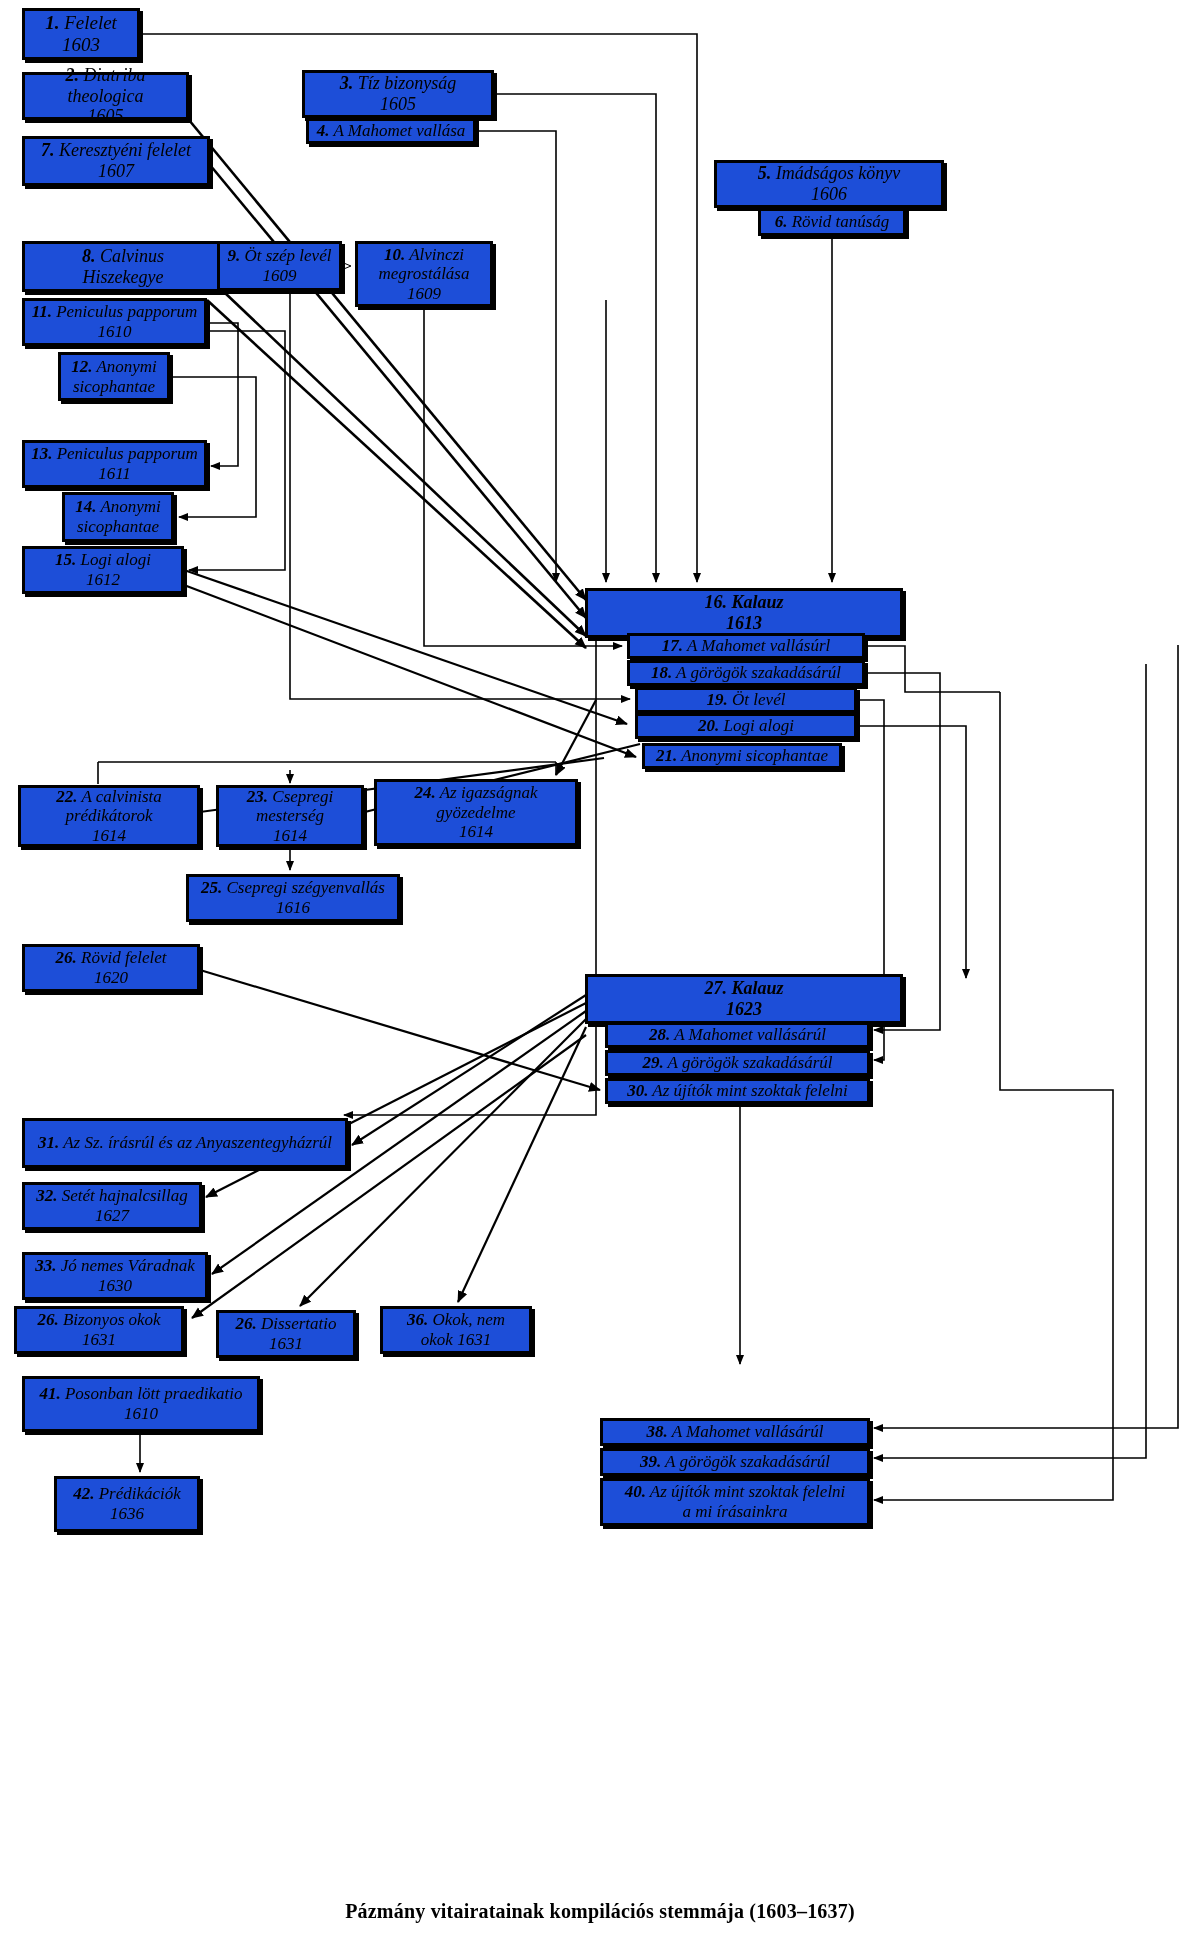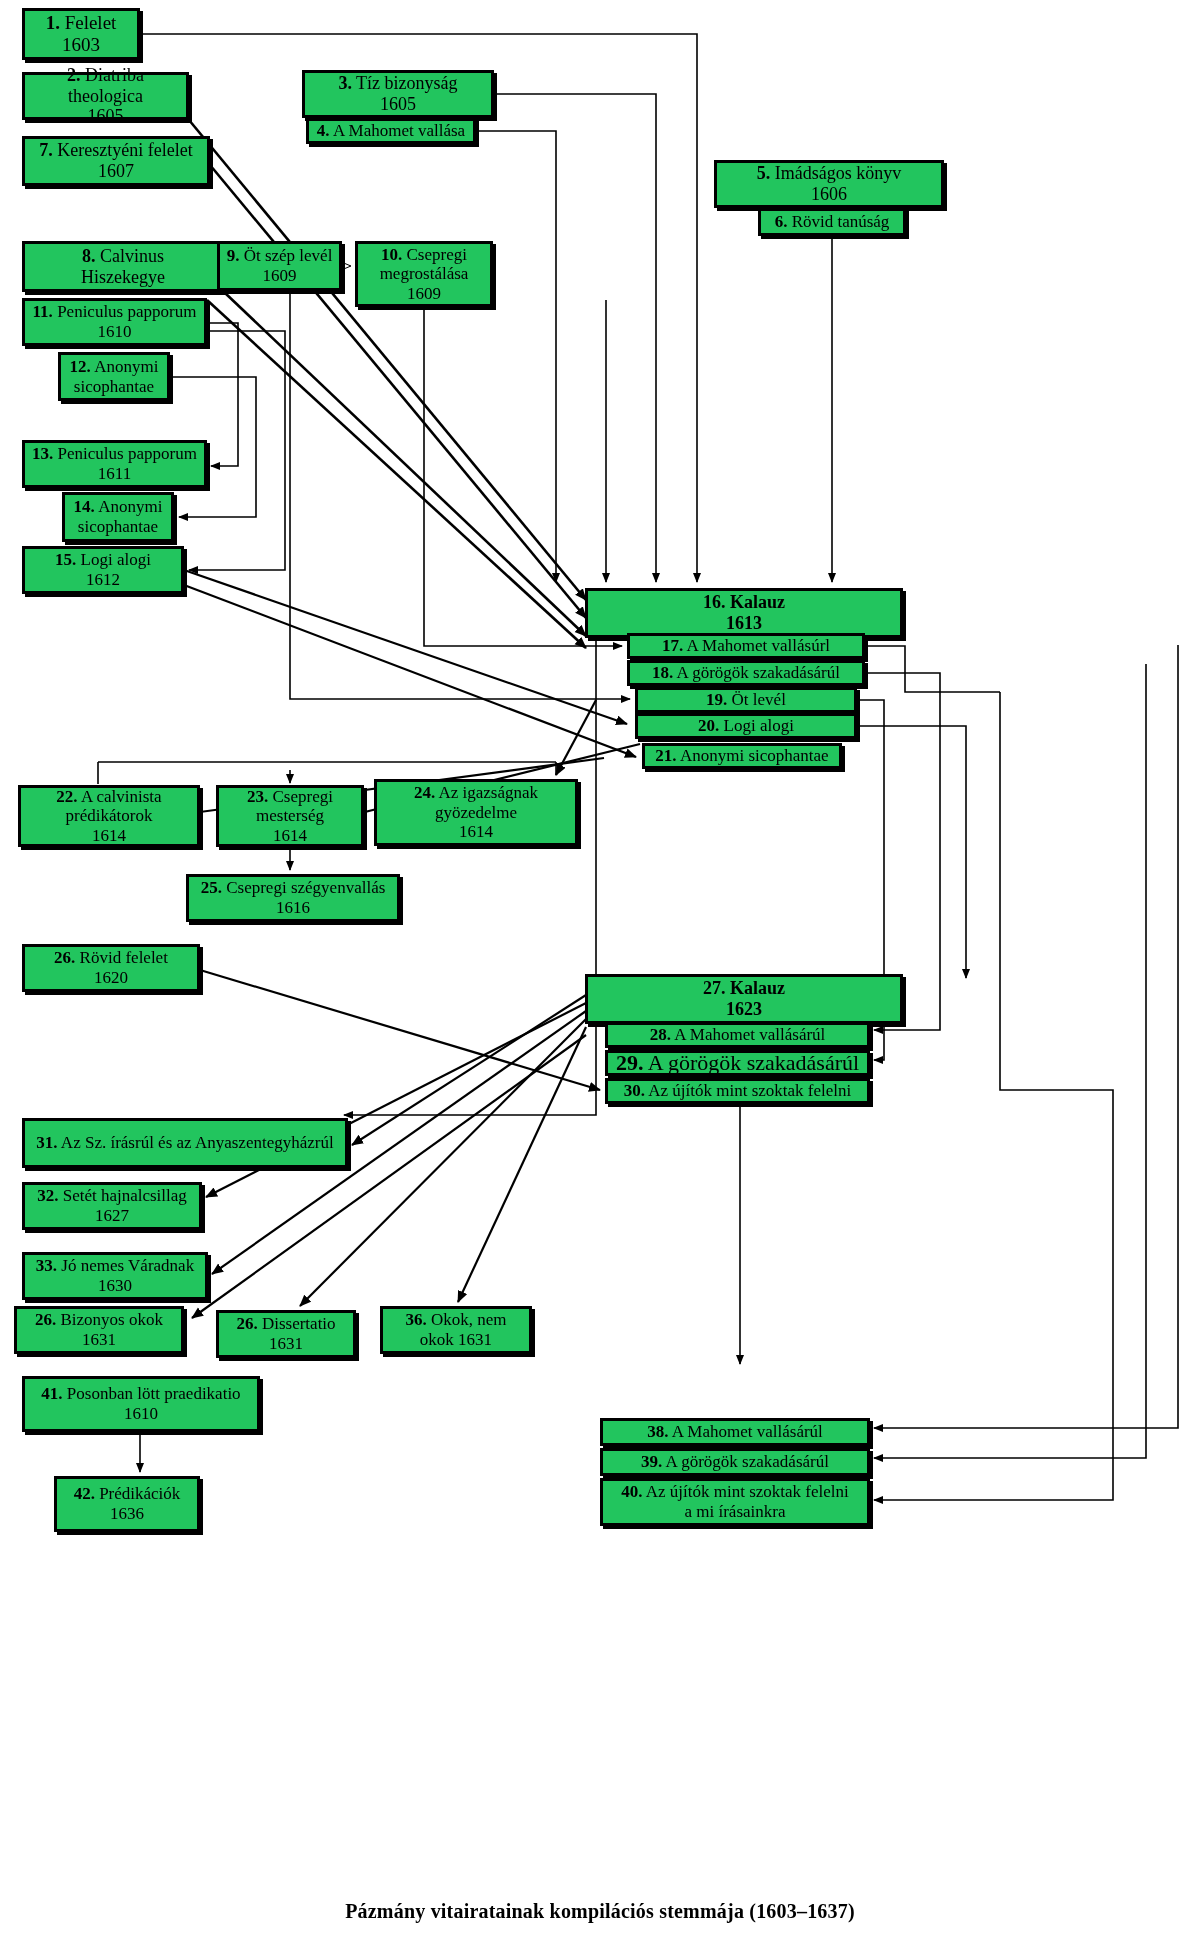--- a/index.html
+++ b/index.html
@@ -1,21 +1,21 @@
 <!DOCTYPE html>
 <html><head>
 <meta charset="utf-8">
 <style>
   html,body{margin:0;padding:0;background:#ffffff;}
   #page{position:relative;width:1200px;height:1955px;background:#ffffff;
         font-family:"Liberation Serif","DejaVu Serif",serif;color:#000;}
   #edges{position:absolute;left:0;top:0;width:1200px;height:1955px;overflow:visible;}
-  .node{position:absolute;box-sizing:border-box;background:#22c55e;
+  .node{position:absolute;box-sizing:border-box;background:#1d4ed8;
         border:2px solid #000;display:flex;align-items:center;justify-content:center;
-        text-align:center;line-height:1.15;z-index:5;}
+        text-align:center;line-height:1.15;z-index:5;font-style:italic;}
   .node .txt{display:block;padding:0 4px;}
   .node.heavy{border:3px solid #000;box-shadow:3px 3px 0 0 #000;}
   .num{font-weight:bold;}
   .caption{position:absolute;width:1200px;text-align:center;font-weight:bold;
            font-size:20px;letter-spacing:.2px;}
 </style>
 </head>
 <body>
 
 <div id="page">
@@ -128,21 +128,21 @@
     <div class="node heavy" style="left: 22px; top: 136px; width: 188px; height: 50px; font-size: 18px;">
       <span class="txt"><span class="num">7.</span> <span>Keresztyéni felelet</span><br><span>1607</span></span>
     </div>
     <div class="node heavy" style="left: 22px; top: 241px; width: 202px; height: 51px; font-size: 18px;">
       <span class="txt"><span class="num">8.</span> <span>Calvinus</span><br><span>Hiszekegye</span></span>
     </div>
     <div class="node heavy" style="left: 217px; top: 241px; width: 125px; height: 50px; font-size: 17px;">
       <span class="txt"><span class="num">9.</span> <span>Öt szép levél</span><br><span>1609</span></span>
     </div>
     <div class="node heavy" style="left: 355px; top: 241px; width: 138px; height: 66px; font-size: 17px;">
-      <span class="txt"><span class="num">10.</span> <span>Csepregi megrostálása</span><br><span>1609</span></span>
+      <span class="txt"><span class="num">10.</span> <span>Alvinczi megrostálása</span><br><span>1609</span></span>
     </div>
     <div class="node heavy" style="left: 22px; top: 298px; width: 185px; height: 48px; font-size: 17px;">
       <span class="txt"><span class="num">11.</span> <span>Peniculus papporum</span><br><span>1610</span></span>
     </div>
     <div class="node heavy" style="left: 58px; top: 352px; width: 112px; height: 49px; font-size: 17px;">
       <span class="txt"><span class="num">12.</span> <span>Anonymi</span><br><span>sicophantae</span></span>
     </div>
     <div class="node heavy" style="left: 22px; top: 440px; width: 185px; height: 48px; font-size: 17px;">
       <span class="txt"><span class="num">13.</span> <span>Peniculus papporum</span><br><span>1611</span></span>
     </div>
@@ -184,21 +184,21 @@
     </div>
     <div class="node heavy" style="left: 22px; top: 944px; width: 178px; height: 48px; font-size: 17px;">
       <span class="txt"><span class="num">26.</span> <span>Rövid felelet</span><br><span>1620</span></span>
     </div>
     <div class="node heavy" style="left: 585px; top: 974px; width: 318px; height: 50px; font-size: 18px; font-weight: bold;">
       <span class="txt"><span class="num">27.</span> <span>Kalauz</span><br><span>1623</span></span>
     </div>
     <div class="node heavy" style="left: 605px; top: 1022px; width: 265px; height: 26px; font-size: 17px;">
       <span class="txt"><span class="num">28.</span> <span>A Mahomet vallásárúl</span></span>
     </div>
-    <div class="node heavy" style="left: 605px; top: 1050px; width: 265px; height: 26px; font-size: 22px;">
+    <div class="node heavy" style="left: 605px; top: 1050px; width: 265px; height: 26px; font-size: 17px;">
       <span class="txt"><span class="num">29.</span> <span>A görögök szakadásárúl</span></span>
     </div>
     <div class="node heavy" style="left: 605px; top: 1078px; width: 265px; height: 26px; font-size: 17px;">
       <span class="txt"><span class="num">30.</span> <span>Az újítók mint szoktak felelni</span></span>
     </div>
     <div class="node heavy" style="left: 22px; top: 1118px; width: 326px; height: 50px; font-size: 17px;">
       <span class="txt"><span class="num">31.</span> <span>Az Sz. írásrúl és az Anyaszentegyházrúl</span></span>
     </div>
     <div class="node heavy" style="left: 22px; top: 1182px; width: 180px; height: 48px; font-size: 17px;">
       <span class="txt"><span class="num">32.</span> <span>Setét hajnalcsillag</span><br><span>1627</span></span>

